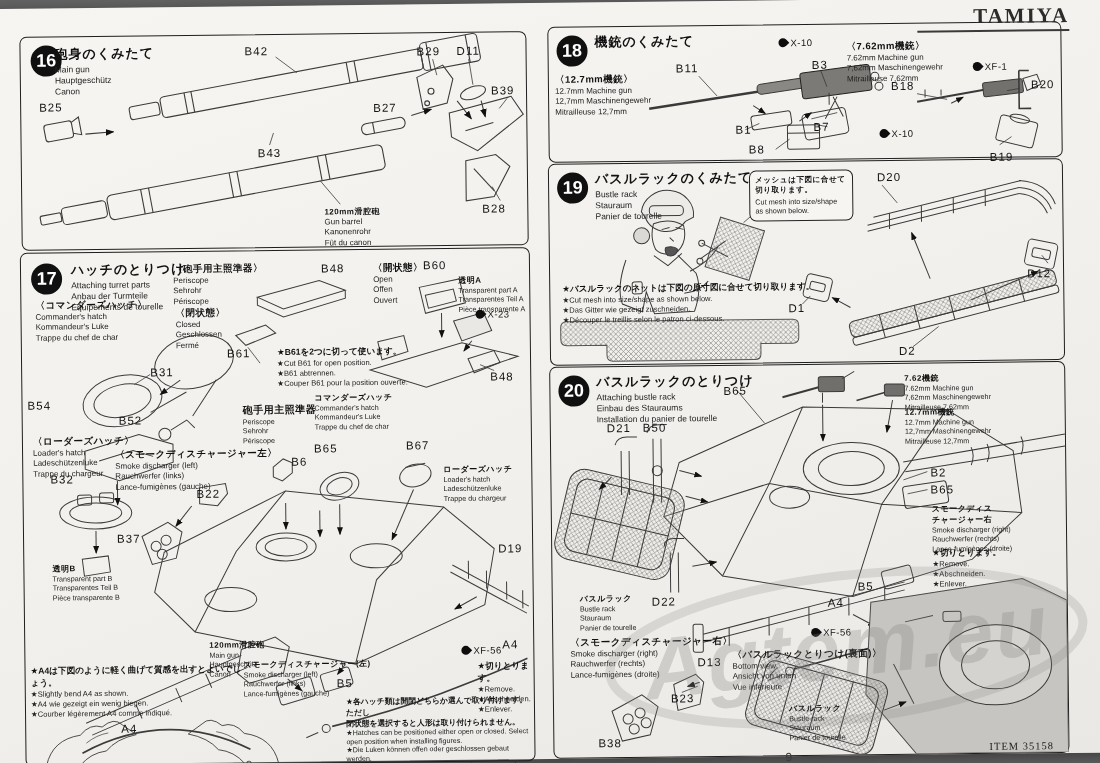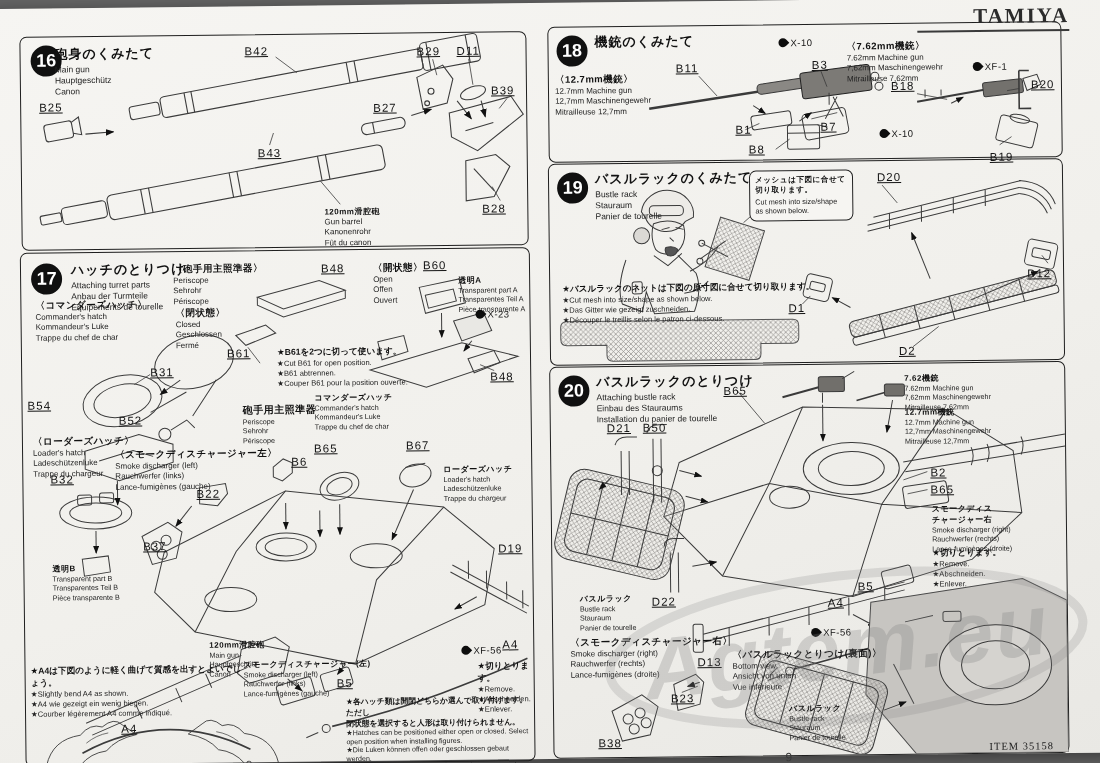--- a/index.html
+++ b/index.html
@@ -8,21 +8,21 @@
   #paper{position:absolute;left:-10px;top:-2px;width:1124px;height:756px;
          background:linear-gradient(160deg,#f6f5f2 0%,#f1f0ec 55%,#e9e8e4 100%);
          transform:rotate(-0.65deg);transform-origin:88% 12%;
          box-shadow:0 4px 18px rgba(0,0,0,.45);}
   .panel{position:absolute;border:1.6px solid #1f1f1f;border-radius:7px;}
   .badge{position:absolute;width:31px;height:31px;border-radius:50%;background:#101010;color:#fff;
          display:flex;align-items:center;justify-content:center;font-size:18px;font-weight:bold;z-index:3;}
   .title{position:absolute;z-index:3;}
   .tjp{font-size:13px;font-weight:bold;letter-spacing:1px;color:#111;}
   .tsub{font-size:8.5px;line-height:1.28;color:#222;margin-top:1px;}
-  .lbl{position:absolute;font-size:11.5px;letter-spacing:1px;color:#141414;white-space:nowrap;z-index:3;text-decoration:underline;}
+  .lbl{position:absolute;font-size:11.5px;letter-spacing:1px;color:#141414;white-space:nowrap;z-index:3;}
   .blk{position:absolute;z-index:3;}
   .jp{font-size:9.5px;font-weight:bold;color:#111;white-space:pre-line;letter-spacing:.5px;}
   .sub{font-size:8px;line-height:1.3;color:#222;}
   .note{position:absolute;z-index:3;}
   .njp{font-size:8.6px;font-weight:bold;color:#111;white-space:pre-line;}
   .note .sub{font-size:7.6px;}
   .note.small .njp{font-size:7.8px}.note.small .sub{font-size:7.1px;line-height:1.2;}
   .paint{position:absolute;display:flex;align-items:center;gap:3px;z-index:3;}
   .drop{width:9px;height:9px;background:#0d0d0d;border-radius:50% 0 50% 50%;transform:rotate(45deg);display:inline-block;}
   .ptxt{font-size:9.5px;color:#141414;letter-spacing:.5px;}
@@ -260,21 +260,21 @@
     <div class="blk" style="left:10px;top:182px;">
       <div class="jp">〈ローダーズハッチ〉</div>
       <div class="sub">Loader's hatch<br>Ladeschützenluke<br>Trappe du chargeur</div>
     </div>
     <div class="lbl" style="left:27px;top:220px;">B32</div>
     <div class="blk" style="left:92px;top:196px;">
       <div class="jp">〈スモークディスチャージャー左〉</div>
       <div class="sub">Smoke discharger (left)<br>Rauchwerfer (links)<br>Lance-fumigènes (gauche)</div>
     </div>
     <div class="lbl" style="left:173px;top:236px;">B22</div>
-    <div class="lbl" style="left:93px;top:288px;margin-left:26px;">B37</div>
+    <div class="lbl" style="left:93px;top:280px;">B37</div>
     <div class="blk" style="left:28px;top:310px;">
       <div class="jp" style="font-size:8px;">透明B</div>
       <div class="sub" style="font-size:7.2px;">Transparent part B<br>Transparentes Teil B<br>Pièce transparente B</div>
     </div>
     <div class="lbl" style="left:268px;top:205px;">B6</div>
     <div class="lbl" style="left:291px;top:192px;">B65</div>
     <div class="lbl" style="left:383px;top:190px;">B67</div>
     <div class="blk" style="left:420px;top:215px;">
       <div class="jp" style="font-size:8px;">ローダーズハッチ</div>
       <div class="sub" style="font-size:7.2px;">Loader's hatch<br>Ladeschützenluke<br>Trappe du chargeur</div>
@@ -360,21 +360,21 @@
       <div class="sub">12.7mm Machine gun<br>12,7mm Maschinengewehr<br>Mitrailleuse 12,7mm</div>
     </div>
     <div class="lbl" style="left:127px;top:36px;">B11</div>
     <div class="paint" style="left:230px;top:12px;">
       <span class="drop"></span>
       <span class="ptxt">X-10</span>
     </div>
     <div class="lbl" style="left:186px;top:98px;">B1</div>
     <div class="lbl" style="left:199px;top:118px;">B8</div>
     <div class="lbl" style="left:263px;top:34px;">B3</div>
-    <div class="lbl" style="left:271px;top:96px;">B7</div>
+    <div class="lbl" style="left:264px;top:96px;">B7</div>
     <div class="blk" style="left:298px;top:16px;">
       <div class="jp">〈7.62mm機銃〉</div>
       <div class="sub">7.62mm Machine gun<br>7,62mm Maschinengewehr<br>Mitrailleuse 7,62mm</div>
     </div>
     <div class="lbl" style="left:342px;top:56px;">B18</div>
     <div class="paint" style="left:424px;top:38px;">
       <span class="drop"></span>
       <span class="ptxt">XF-1</span>
     </div>
     <div class="lbl" style="left:482px;top:56px;">B20</div>

